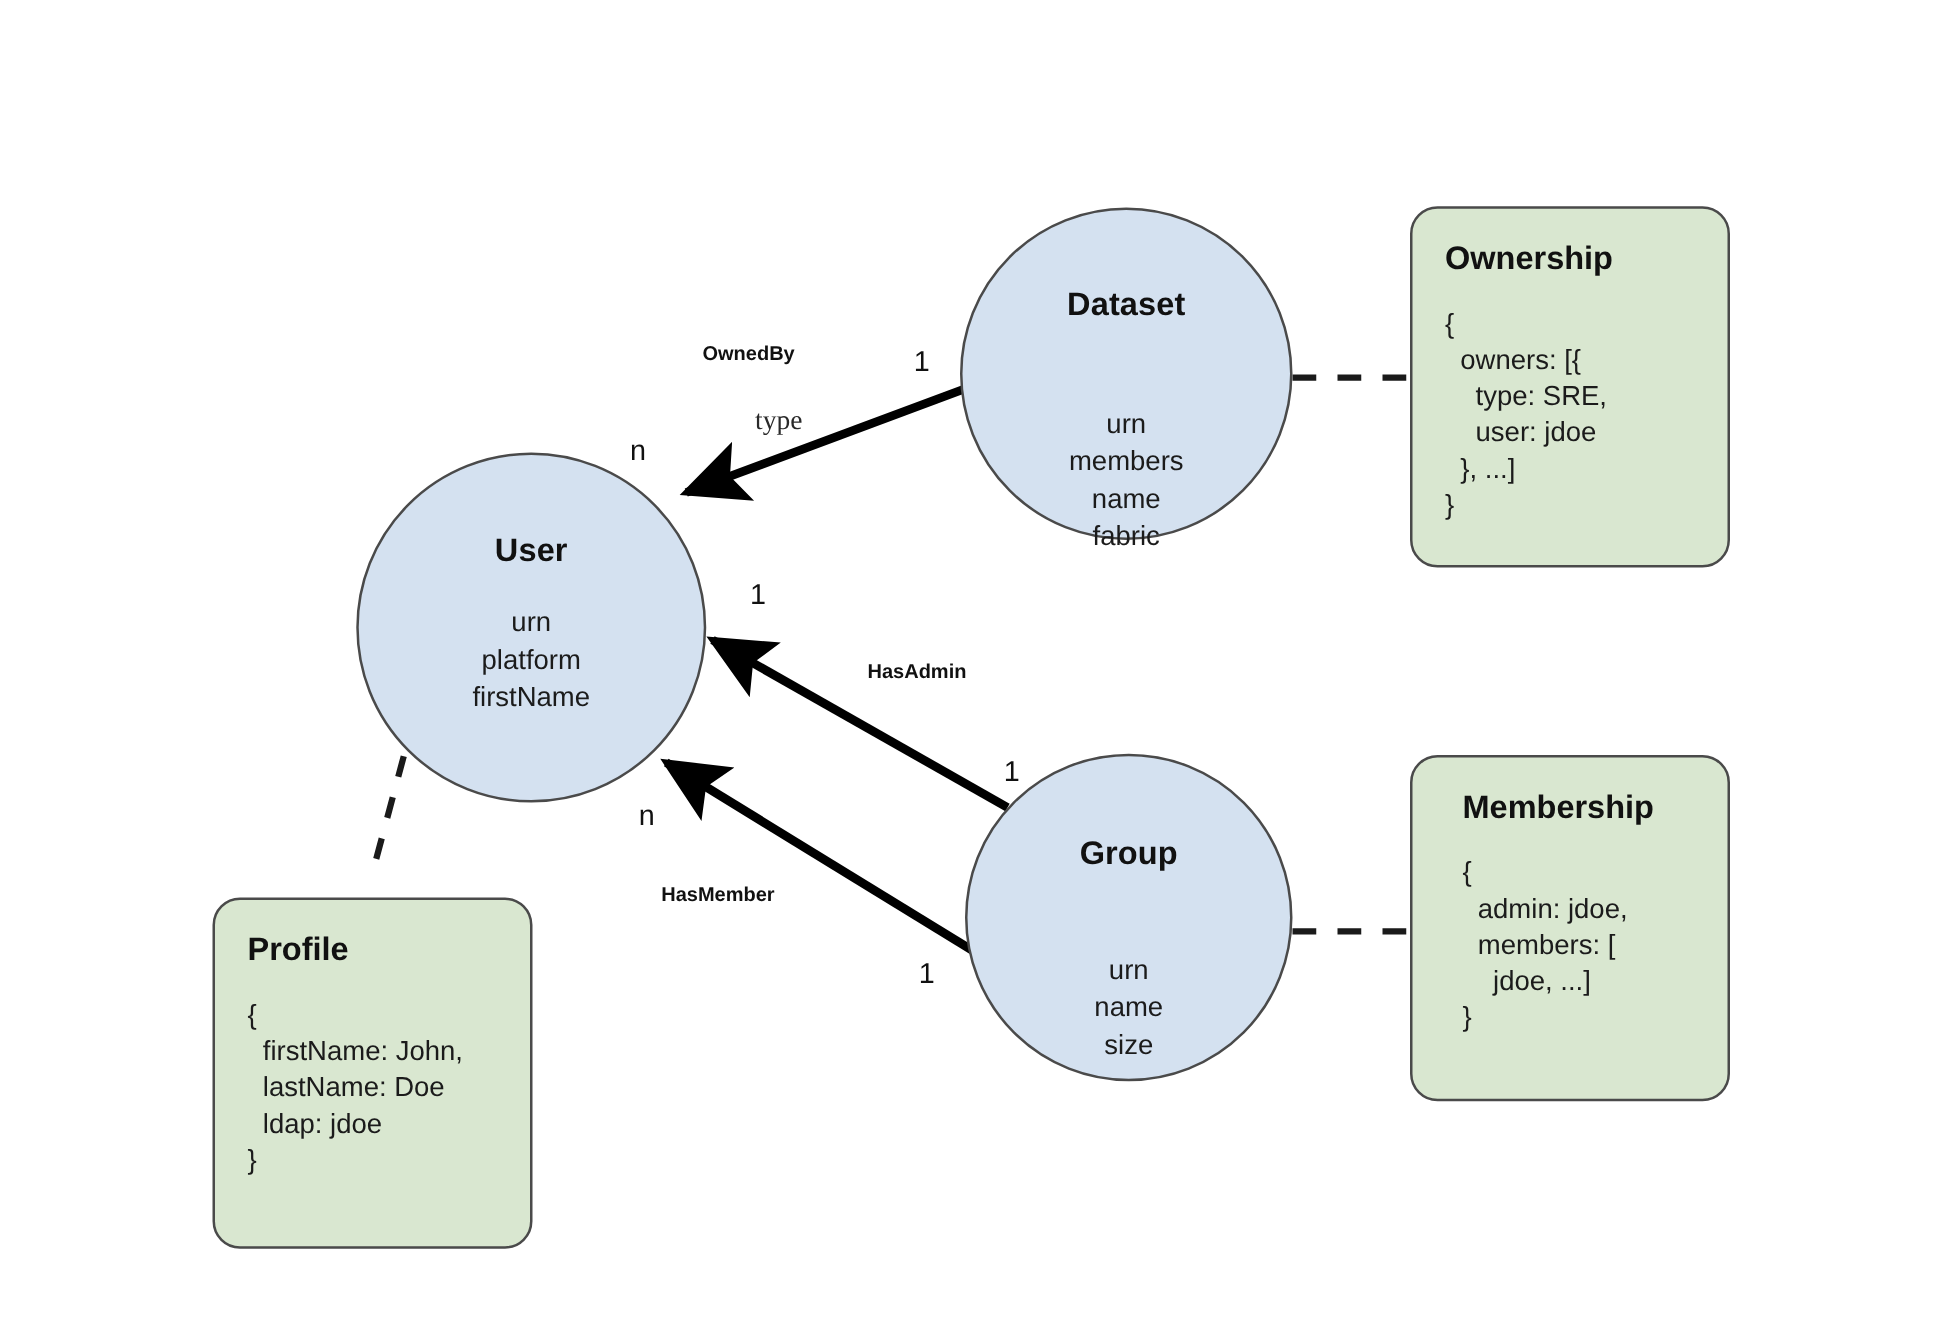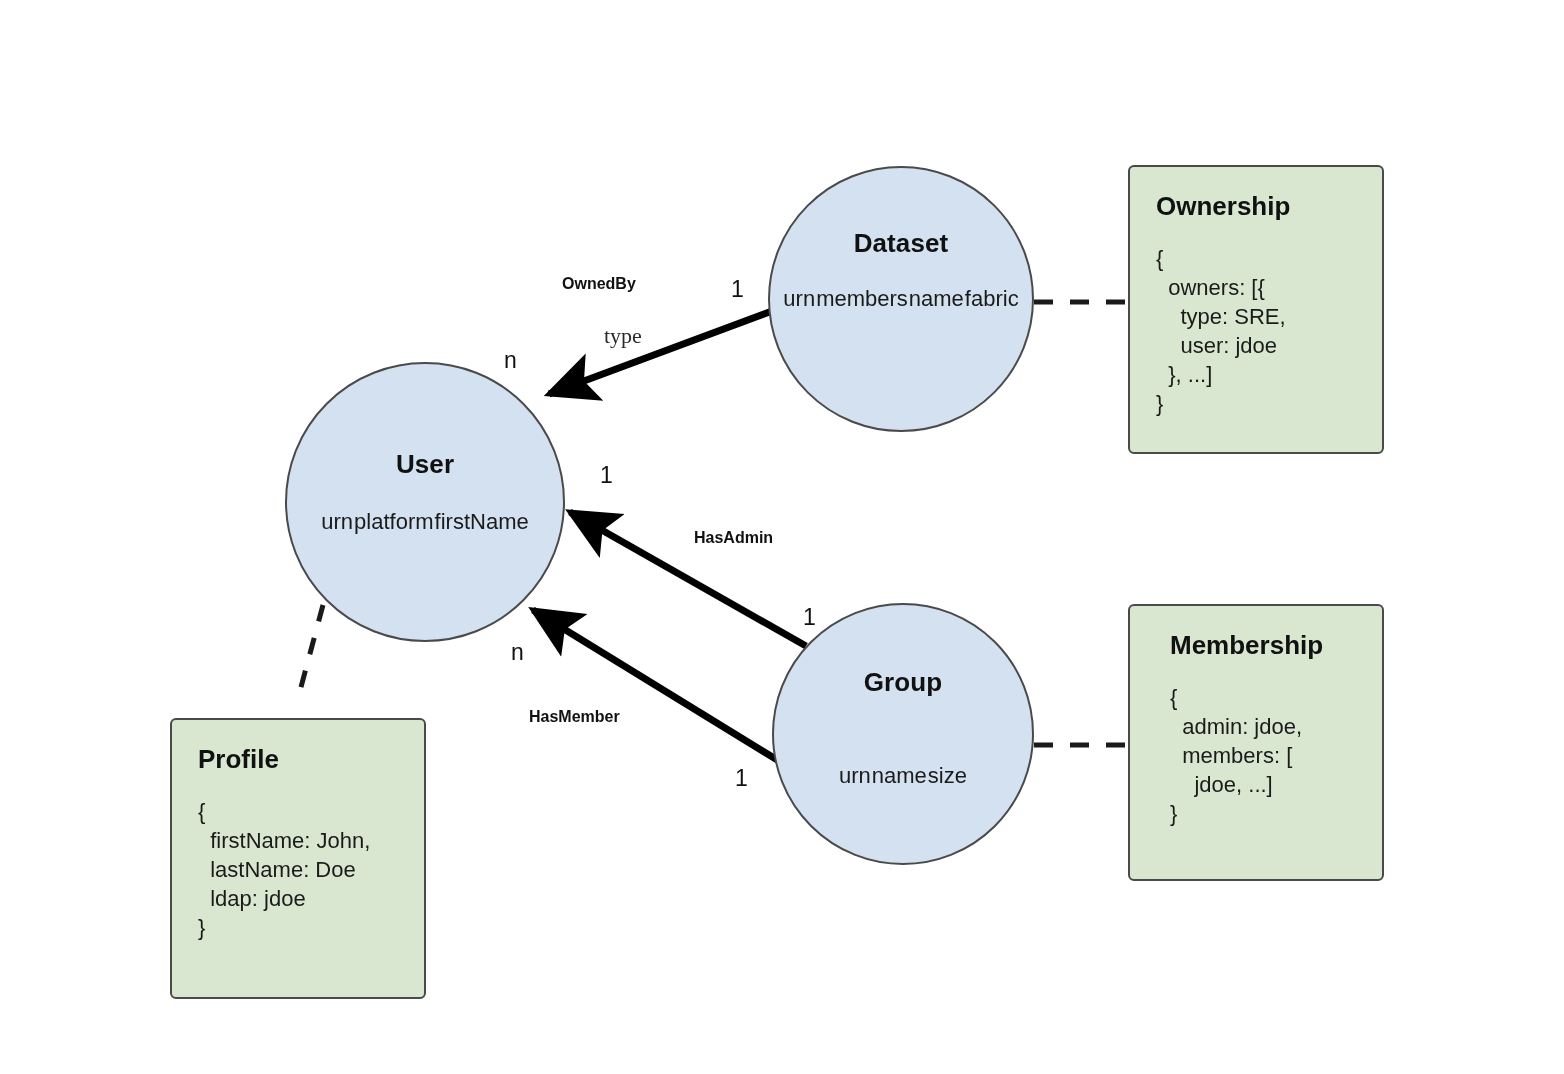--- a/index.html
+++ b/index.html
@@ -42,49 +42,49 @@
     text-align: center;
   }
   .entity-title {
     font-weight: bold;
     font-size: 26px;
     color: #111111;
     letter-spacing: 0.1px;
   }
   .entity-attrs {
     display: flex;
-    flex-direction: row;
+    flex-direction: column;
     align-items: center;
     gap: 1px;
   }
   .entity-attrs span {
     font-size: 22px;
     color: #1b1b1b;
     line-height: 29px;
   }
 
   
-  #entity-dataset { left: 768px; top: 166px; width: 266px; height: 266px; }
+  #entity-dataset { left: 768px; top: 166px; width: 266px; height: 266px; gap: 40px; }
   #entity-dataset .entity-title { margin-top: 60px; }
   #entity-dataset .entity-attrs { margin-top: 25px; }
 
   #entity-user { left: 285px; top: 362px; width: 280px; height: 280px; }
-  #entity-user .entity-title { margin-top: 85px; }
+  #entity-user .entity-title { margin-top: 61px; }
   #entity-user .entity-attrs { margin-top: 27px; }
 
   #entity-group { left: 772px; top: 603px; width: 262px; height: 262px; gap: 37px; }
   #entity-group .entity-title { margin-top: 62px; }
   #entity-group .entity-attrs { margin-top: 26px; }
 
   
   .aspect {
     position: absolute;
     background: #d9e7d0;
     border: 2px solid #4a4a4a;
-    border-radius: 6px;
+    border-radius: 22px;
     box-sizing: border-box;
     padding: 24px 26px;
   }
   .aspect-title {
     font-weight: bold;
     font-size: 26px;
     color: #111111;
     margin: 0 0 22px 0;
   }
   .aspect-body {

